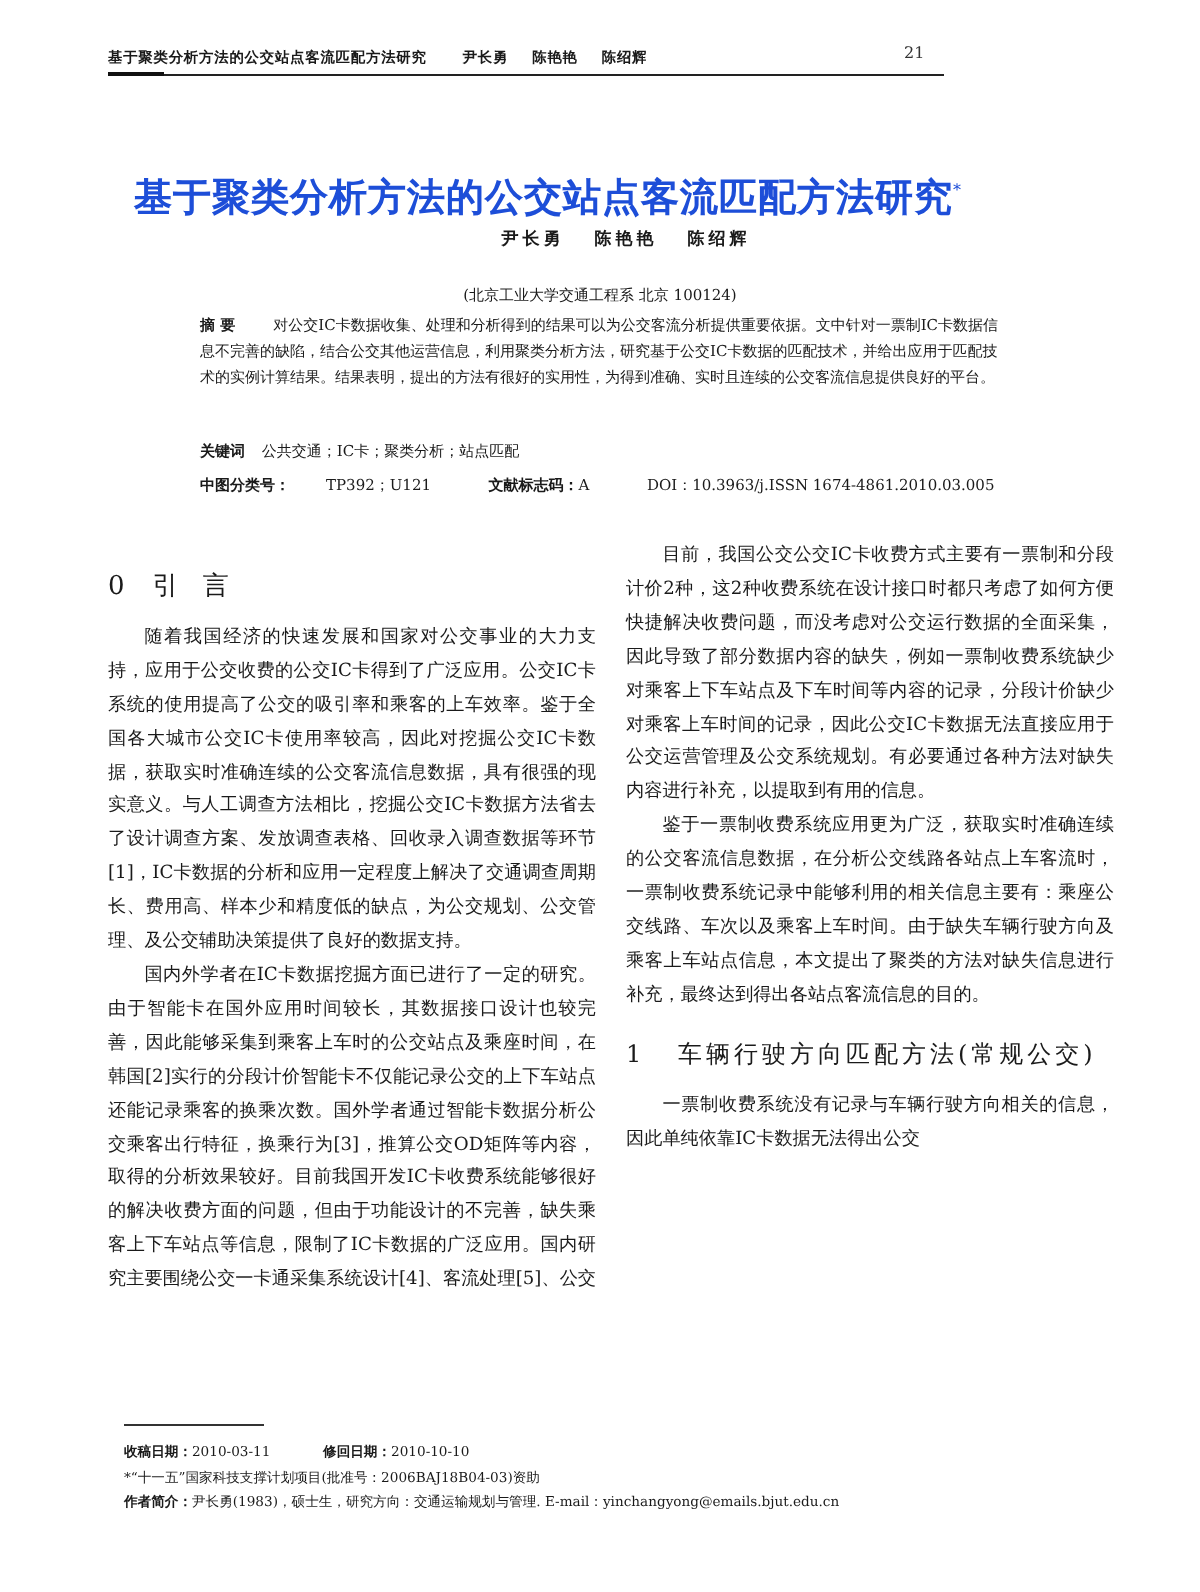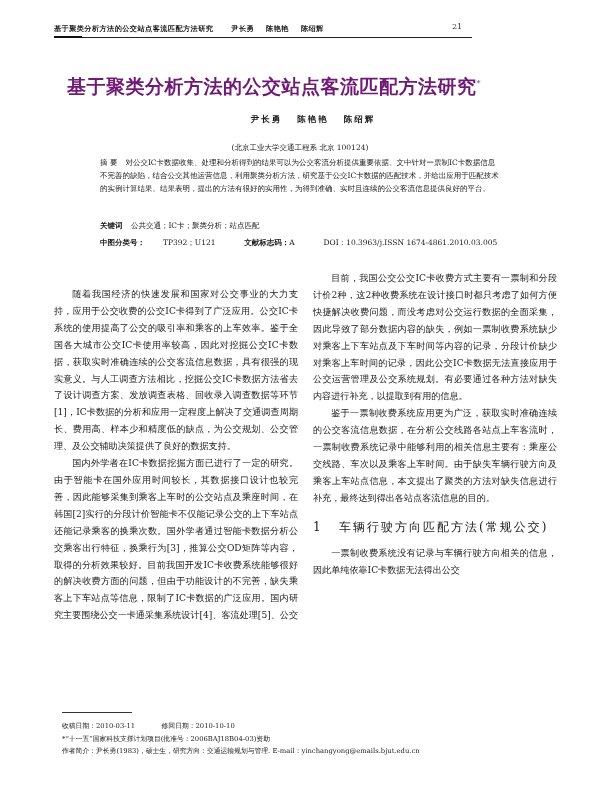--- a/index.html
+++ b/index.html
@@ -18,37 +18,37 @@
     .page-number {
       position: absolute; left: 452px; top: 22px; font-size: 8px; color: #333;
     }
     .header-rule {
       position: absolute; left: 54px; top: 37px; width: 418px; height: 1px; background: #222;
     }
     .header-rule-thick {
       position: absolute; left: 54px; top: 36px; width: 28px; height: 2px; background: #111;
     }
     .title {
-      position: absolute; left: 0; top: 74px; width: 548px; text-align: center;
-      font-size: 19px; font-weight: bold; letter-spacing: 0.5px; color: #701a75;
+      position: absolute; left: 0; top: 86px; width: 548px; text-align: center;
+      font-size: 19px; font-weight: bold; letter-spacing: 0.5px; color: #1d4ed8;
     }
     .title sup { font-size: 8px; font-weight: normal; vertical-align: super; }
     .authors {
       position: absolute; left: 13px; top: 114px; width: 600px; text-align: center;
       font-size: 8.5px; font-weight: bold; word-spacing: 10px; letter-spacing: 2px;
     }
     .affiliation {
       position: absolute; left: 0; top: 143px; width: 600px; text-align: center;
       font-size: 7.5px;
     }
     .abstract-block {
       position: absolute; left: 100px; top: 156px; width: 400px;
       font-size: 7.5px; line-height: 13px;
     }
-    .abstract-block .label { font-weight: normal; margin-right: 8px; }
+    .abstract-block .label { font-weight: bold; margin-right: 19px; }
     .meta-line { position: absolute; left: 100px; font-size: 7.5px; }
     .meta-line .label { font-weight: bold; margin-right: 6px; }
     .meta-line .gap { display: inline-block; width: 24px; }
     .col {
       position: absolute; width: 244px; font-size: 9.1px; line-height: 16.9px;
       text-align: justify;
     }
     .col-left { left: 54px; top: 286px; }
     .col-right { left: 313px; top: 270px; }
     .section-heading {
@@ -62,21 +62,21 @@
     }
     .section-heading-2 .num { width: 26px; flex: none; letter-spacing: 0; }
     sup { font-size: 5px; }
     .footnote-rule {
       position: absolute; left: 62px; top: 712px; width: 70px; height: 1px; background: #333;
     }
     .footnotes {
       position: absolute; left: 62px; top: 720px; width: 460px;
       font-size: 6.8px; line-height: 12.5px;
     }
-    .footnotes .label { font-weight: normal; }
+    .footnotes .label { font-weight: bold; }
     .footnotes .gap { display: inline-block; width: 22px; }
   </style>
 </head>
 <body>
 
 <div class="running-header">
   <span class="rh-title">基于聚类分析方法的公交站点客流匹配方法研究</span>
   <span class="rh-author">尹长勇</span>
   <span class="rh-author">陈艳艳</span>
   <span class="rh-author">陈绍辉</span>
@@ -100,20 +100,23 @@
 </div>
 <div class="meta-line" style="top: 238px;">
   <span class="label" style="margin-right:18px">中图分类号：</span><span>TP392；U121</span>
   <span class="gap"></span>
   <span class="label" style="margin-right:0">文献标志码：</span><span>A</span>
   <span class="gap"></span>
   <span>DOI：10.3963/j.ISSN 1674-4861.2010.03.005</span>
 </div>
 
 <div class="col col-left">
+  <div class="section-heading">
+    <span class="num">0</span><span>引  言</span>
+  </div>
   <p class="para">随着我国经济的快速发展和国家对公交事业的大力支持，应用于公交收费的公交IC卡得到了广泛应用。公交IC卡系统的使用提高了公交的吸引率和乘客的上车效率。鉴于全国各大城市公交IC卡使用率较高，因此对挖掘公交IC卡数据，获取实时准确连续的公交客流信息数据，具有很强的现实意义。与人工调查方法相比，挖掘公交IC卡数据方法省去了设计调查方案、发放调查表格、回收录入调查数据等环节[1]，IC卡数据的分析和应用一定程度上解决了交通调查周期长、费用高、样本少和精度低的缺点，为公交规划、公交管理、及公交辅助决策提供了良好的数据支持。</p>
   <p class="para" style="height: 170px; overflow: hidden;">国内外学者在IC卡数据挖掘方面已进行了一定的研究。由于智能卡在国外应用时间较长，其数据接口设计也较完善，因此能够采集到乘客上车时的公交站点及乘座时间，在韩国[2]实行的分段计价智能卡不仅能记录公交的上下车站点还能记录乘客的换乘次数。国外学者通过智能卡数据分析公交乘客出行特征，换乘行为[3]，推算公交OD矩阵等内容，取得的分析效果较好。目前我国开发IC卡收费系统能够很好的解决收费方面的问题，但由于功能设计的不完善，缺失乘客上下车站点等信息，限制了IC卡数据的广泛应用。国内研究主要围绕公交一卡通采集系统设计[4]、客流处理[5]、公交换乘[6-7]、整体分析框架结构[8-9]等方面展开，但在分析精度方面还不高。因此有必要采用数据挖掘方法弥补IC卡数据的缺失信息。</p>
 </div>
 
 <div class="col col-right">
   <p class="para">目前，我国公交公交IC卡收费方式主要有一票制和分段计价2种，这2种收费系统在设计接口时都只考虑了如何方便快捷解决收费问题，而没考虑对公交运行数据的全面采集，因此导致了部分数据内容的缺失，例如一票制收费系统缺少对乘客上下车站点及下车时间等内容的记录，分段计价缺少对乘客上车时间的记录，因此公交IC卡数据无法直接应用于公交运营管理及公交系统规划。有必要通过各种方法对缺失内容进行补充，以提取到有用的信息。</p>
   <p class="para">鉴于一票制收费系统应用更为广泛，获取实时准确连续的公交客流信息数据，在分析公交线路各站点上车客流时，一票制收费系统记录中能够利用的相关信息主要有：乘座公交线路、车次以及乘客上车时间。由于缺失车辆行驶方向及乘客上车站点信息，本文提出了聚类的方法对缺失信息进行补充，最终达到得出各站点客流信息的目的。</p>
   <div class="section-heading-2">
     <span class="num">1</span>
     <span>车辆行驶方向匹配方法(常规公交)</span>

